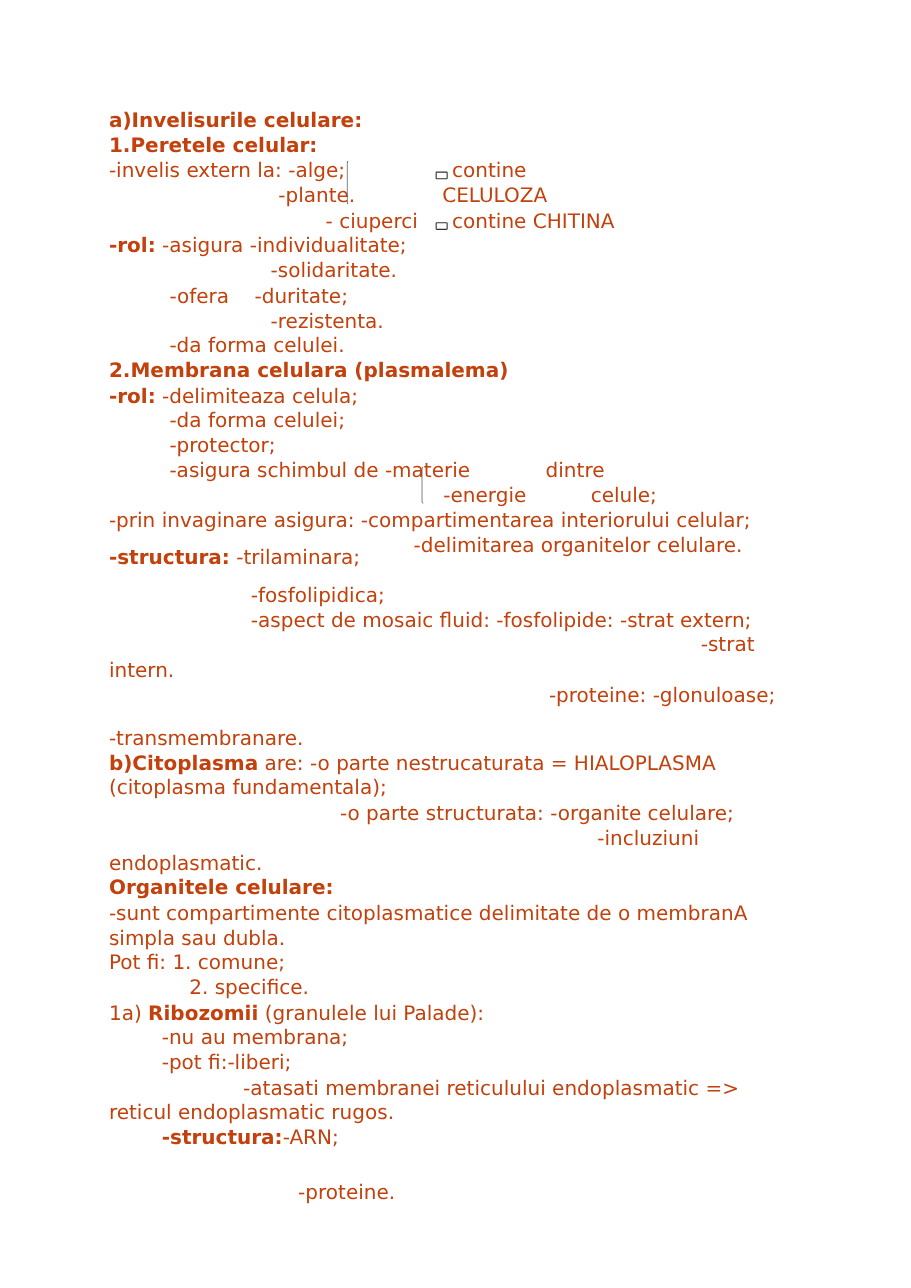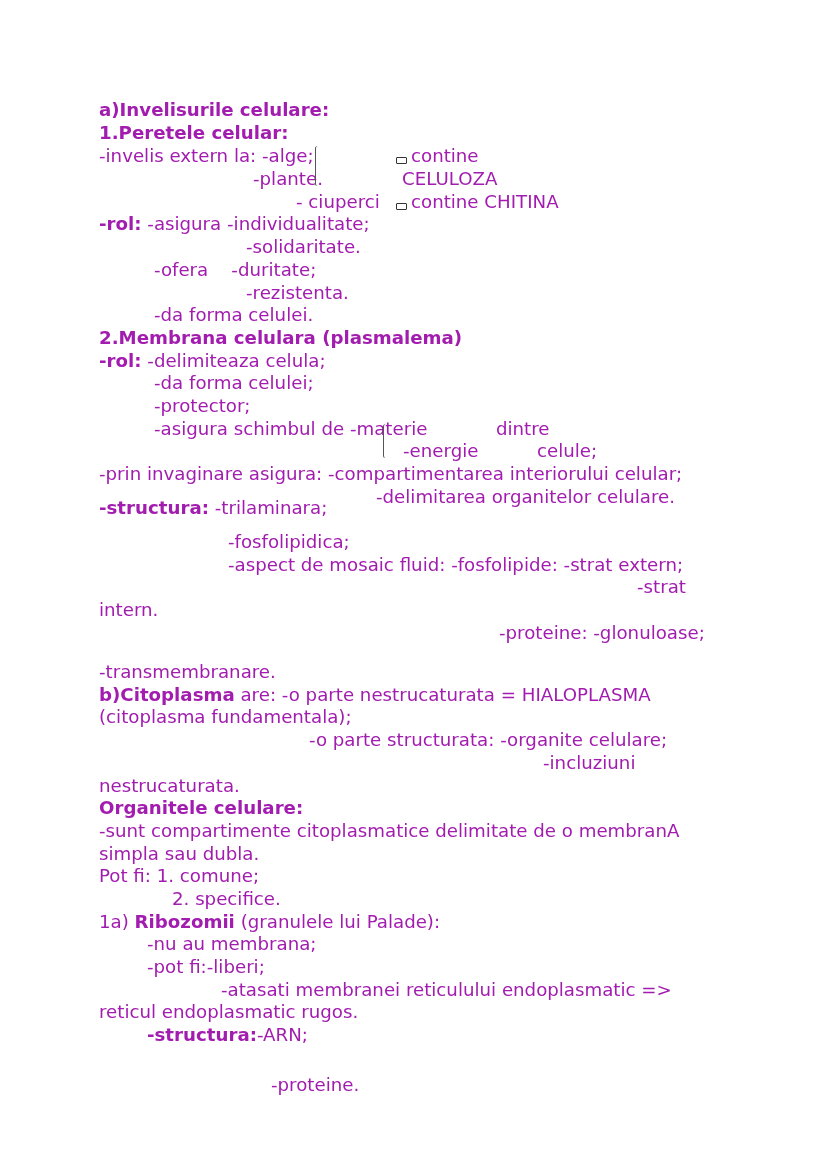--- a/index.html
+++ b/index.html
@@ -1,19 +1,19 @@
 <!DOCTYPE html>
 <html><head>
   <meta charset="utf-8">
   <style>
     html, body { margin: 0; padding: 0; background: #ffffff; }
     body { width: 828px; height: 1171px; position: relative; overflow: hidden; }
     .page {
       position: absolute; left: 0; top: 0; width: 828px; height: 1171px;
-      font-family: "DejaVu Sans", sans-serif; font-size: 18.2px; color: #a21caf;
+      font-family: "DejaVu Sans", sans-serif; font-size: 18.2px; color: #c2410c;
     }
     .ln { position: absolute; white-space: pre; line-height: 22px; }
     .b { font-weight: bold; }
     .box {
       display: inline-block; width: 9px; height: 5px; border: 1px solid #333;
       border-radius: 1px; vertical-align: -2px; margin-right: 4px;
     }
     .brace {
       position: absolute; width: 4px; border-left: 1px solid #555;
       border-radius: 3px;
@@ -51,21 +51,21 @@
       <div class="ln" style="left: 228px; top: 531px;"><span>-fosfolipidica;</span></div>
       <div class="ln" style="left: 228px; top: 554px;"><span>-aspect de mosaic fluid: -fosfolipide: -strat extern;</span></div>
       <div class="ln" style="left: 637px; top: 576px;"><span>-strat</span></div>
       <div class="ln" style="left: 99px; top: 599px;"><span>intern.</span></div>
       <div class="ln" style="left: 499px; top: 622px;"><span>-proteine: -glonuloase;</span></div>
       <div class="ln" style="left: 99px; top: 661px;"><span>-transmembranare.</span></div>
       <div class="ln" style="left: 99px; top: 684px;"><span class="b">b)Citoplasma</span><span> are: -o parte nestrucaturata = HIALOPLASMA</span></div>
       <div class="ln" style="left: 99px; top: 706px;"><span>(citoplasma fundamentala);</span></div>
       <div class="ln" style="left: 309px; top: 729px;"><span>-o parte structurata: -organite celulare;</span></div>
       <div class="ln" style="left: 543px; top: 752px;"><span>-incluziuni</span></div>
-      <div class="ln" style="left: 99px; top: 775px;"><span>nestrucaturata.</span></div>
+      <div class="ln" style="left: 99px; top: 775px;"><span>endoplasmatic.</span></div>
       <div class="ln" style="left: 99px; top: 797px;"><span class="b">Organitele celulare:</span></div>
       <div class="ln" style="left: 99px; top: 820px;"><span>-sunt compartimente citoplasmatice delimitate de o membranA</span></div>
       <div class="ln" style="left: 99px; top: 843px;"><span>simpla sau dubla.</span></div>
       <div class="ln" style="left: 99px; top: 865px;"><span>Pot fi: 1. comune;</span></div>
       <div class="ln" style="left: 172px; top: 888px;"><span>2. specifice.</span></div>
       <div class="ln" style="left: 99px; top: 911px;"><span>1a) </span><span class="b">Ribozomii</span><span> (granulele lui Palade):</span></div>
       <div class="ln" style="left: 147px; top: 933px; text-align: center;"><span>-nu au membrana;</span></div>
       <div class="ln" style="left: 147px; top: 956px;"><span>-pot fi:-liberi;</span></div>
       <div class="ln" style="left: 221px; top: 979px;"><span>-atasati membranei reticulului endoplasmatic =&gt;</span></div>
       <div class="ln" style="left: 99px; top: 1001px;"><span>reticul endoplasmatic rugos.</span></div>

